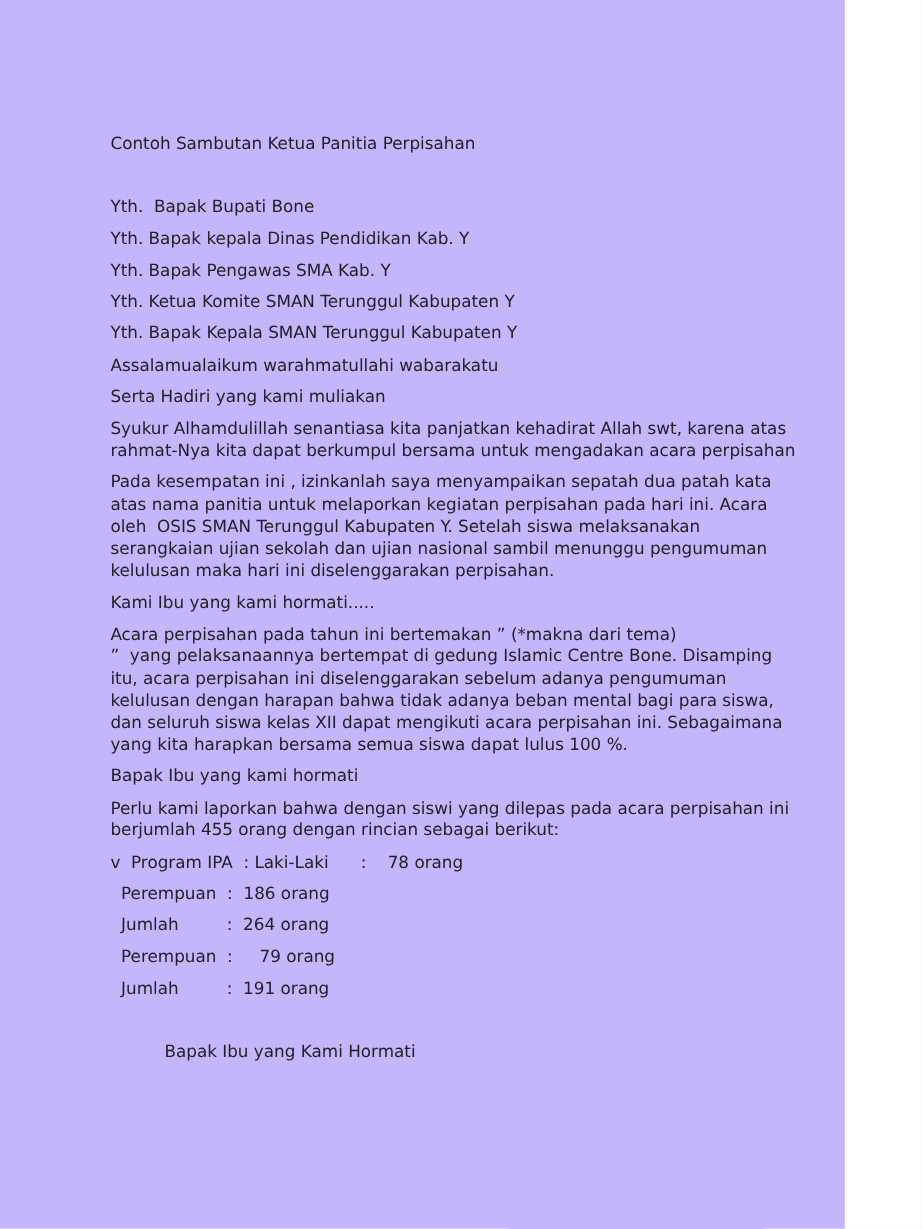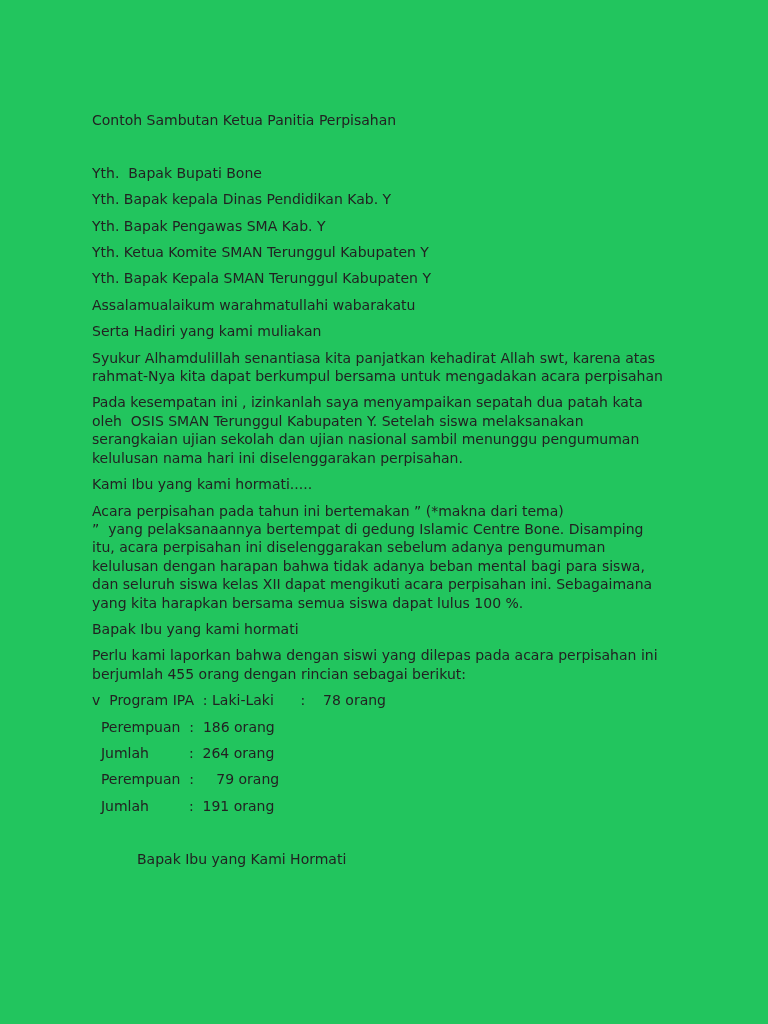--- a/index.html
+++ b/index.html
@@ -2,23 +2,23 @@
 <html><head>
 <meta charset="utf-8">
 <style>
   html, body {
     margin: 0;
     padding: 0;
     background: #ffffff;
   }
   .page {
     position: relative;
-    width: 768px;
+    width: 704px;
     height: 1024px;
-    background: #22c55e;
+    background: #c4b5fd;
     overflow: hidden;
     font-family: "DejaVu Sans", "Liberation Sans", sans-serif;
   }
   .content {
     position: absolute;
     left: 92px;
     top: 111px;
     width: 600px;
     font-size: 14px;
     line-height: 18.4px;
@@ -66,23 +66,24 @@
       </div>
       <div class="block">
         <div class="line">Serta Hadiri yang kami muliakan</div>
       </div>
       <div class="block">
         <div class="line">Syukur Alhamdulillah senantiasa kita panjatkan kehadirat Allah swt, karena atas</div>
         <div class="line">rahmat-Nya kita dapat berkumpul bersama untuk mengadakan acara perpisahan</div>
       </div>
       <div class="block">
         <div class="line">Pada kesempatan ini , izinkanlah saya menyampaikan sepatah dua patah kata</div>
+        <div class="line">atas nama panitia untuk melaporkan kegiatan perpisahan pada hari ini. Acara</div>
         <div class="line">oleh  OSIS SMAN Terunggul Kabupaten Y. Setelah siswa melaksanakan</div>
         <div class="line">serangkaian ujian sekolah dan ujian nasional sambil menunggu pengumuman</div>
-        <div class="line">kelulusan nama hari ini diselenggarakan perpisahan.</div>
+        <div class="line">kelulusan maka hari ini diselenggarakan perpisahan.</div>
       </div>
       <div class="block">
         <div class="line">Kami Ibu yang kami hormati.....</div>
       </div>
       <div class="block">
         <div class="line">Acara perpisahan pada tahun ini bertemakan ” (*makna dari tema)</div>
         <div class="line">”  yang pelaksanaannya bertempat di gedung Islamic Centre Bone. Disamping</div>
         <div class="line">itu, acara perpisahan ini diselenggarakan sebelum adanya pengumuman</div>
         <div class="line">kelulusan dengan harapan bahwa tidak adanya beban mental bagi para siswa,</div>
         <div class="line">dan seluruh siswa kelas XII dapat mengikuti acara perpisahan ini. Sebagaimana</div>

